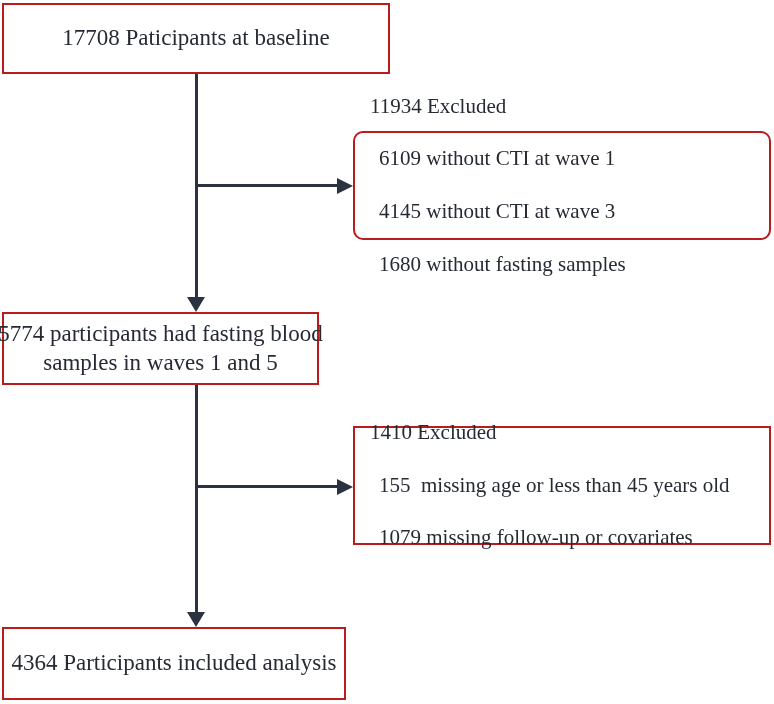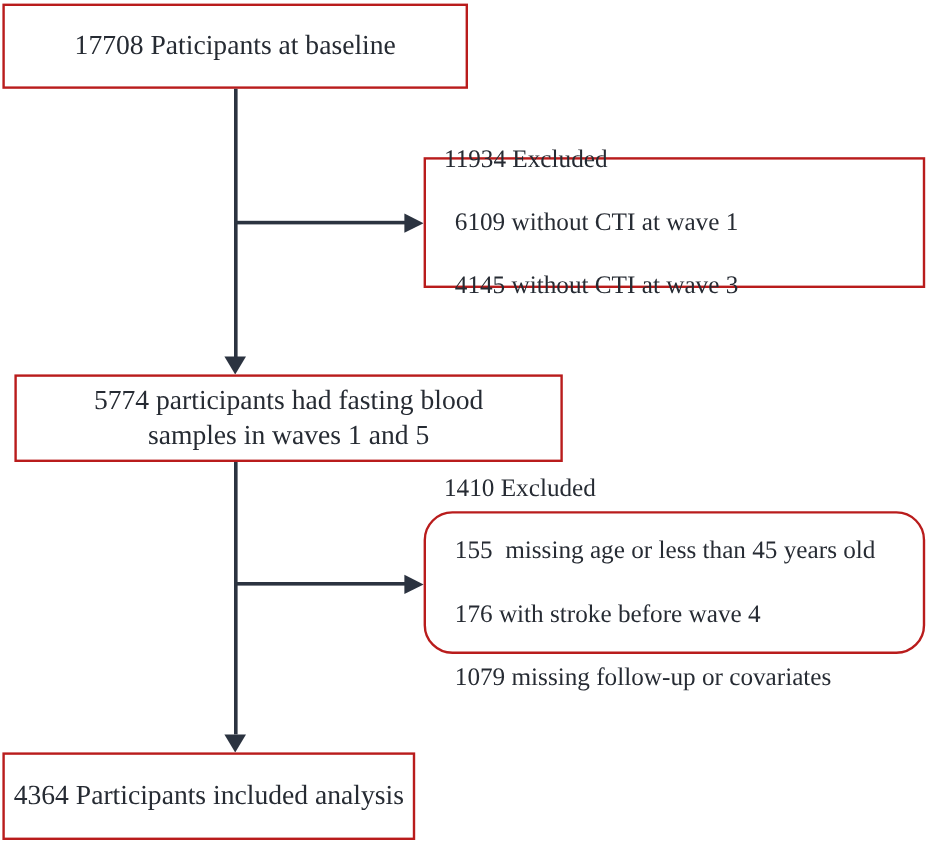--- a/index.html
+++ b/index.html
@@ -35,23 +35,23 @@
   }
   .node-line {
     display: block;
     color: #262b33;
     white-space: pre;
     line-height: 1.22;
   }
 
   
   #box-baseline   { left: 2px;   top: 3px;   width: 388px; height: 71px;  font-size: 23px; }
-  #box-exclude-1  { left: 353px; top: 131px; width: 418px; height: 109px; font-size: 21px; padding: 6px 0 6px 15px; }
-  #box-fasting    { left: 12px;   top: 312px; width: 457px; height: 73px;  font-size: 23px; }
-  #box-exclude-2  { left: 353px; top: 426px; width: 418px; height: 119px; font-size: 21px; padding: 6px 0 6px 15px; border-radius: 24px; }
+  #box-exclude-1  { left: 353px; top: 131px; width: 418px; height: 109px; font-size: 21px; padding: 6px 0 6px 15px; border-radius: 10px; }
+  #box-fasting    { left: 2px;   top: 312px; width: 317px; height: 73px;  font-size: 23px; }
+  #box-exclude-2  { left: 353px; top: 426px; width: 418px; height: 119px; font-size: 21px; padding: 6px 0 6px 15px; }
   #box-included   { left: 2px;   top: 627px; width: 344px; height: 73px;  font-size: 23px; }
 
   .node-box.listed .node-line.sub { padding-left: 9px; margin-top: 27px; }
 
   
   .conn-v {
     position: absolute;
     width: 3px;
     background: #2b3340;
   }
@@ -103,37 +103,37 @@
   <div class="conn-v" id="spine-1"></div>
   <div class="arrow-down" id="arrowhead-1"></div>
 
   <div class="conn-h" id="branch-1"></div>
   <div class="arrow-right" id="branch-arrow-1"></div>
 
   <div class="node-box listed" id="box-exclude-1">
     <span class="node-line">11934 Excluded</span>
     <span class="node-line sub">6109 without CTI at wave 1</span>
     <span class="node-line sub">4145 without CTI at wave 3</span>
+    <span class="node-line sub">1680 without fasting samples</span>
   </div>
 
   <div class="node-box centered" id="box-fasting">
     <span class="node-line">5774 participants had fasting blood</span>
     <span class="node-line">samples in waves 1 and 5</span>
   </div>
 
   <div class="conn-v" id="spine-2"></div>
   <div class="arrow-down" id="arrowhead-2"></div>
 
   <div class="conn-h" id="branch-2"></div>
   <div class="arrow-right" id="branch-arrow-2"></div>
 
   <div class="node-box listed" id="box-exclude-2">
     <span class="node-line">1410 Excluded</span>
     <span class="node-line sub">155  missing age or less than 45 years old</span>
-    <span class="node-line sub">176 with stroke before wave 4</span>
     <span class="node-line sub">1079 missing follow-up or covariates</span>
   </div>
 
   <div class="node-box centered" id="box-included">
     <span class="node-line">4364 Participants included analysis</span>
   </div>
 
 </div>
 
 </body></html>

